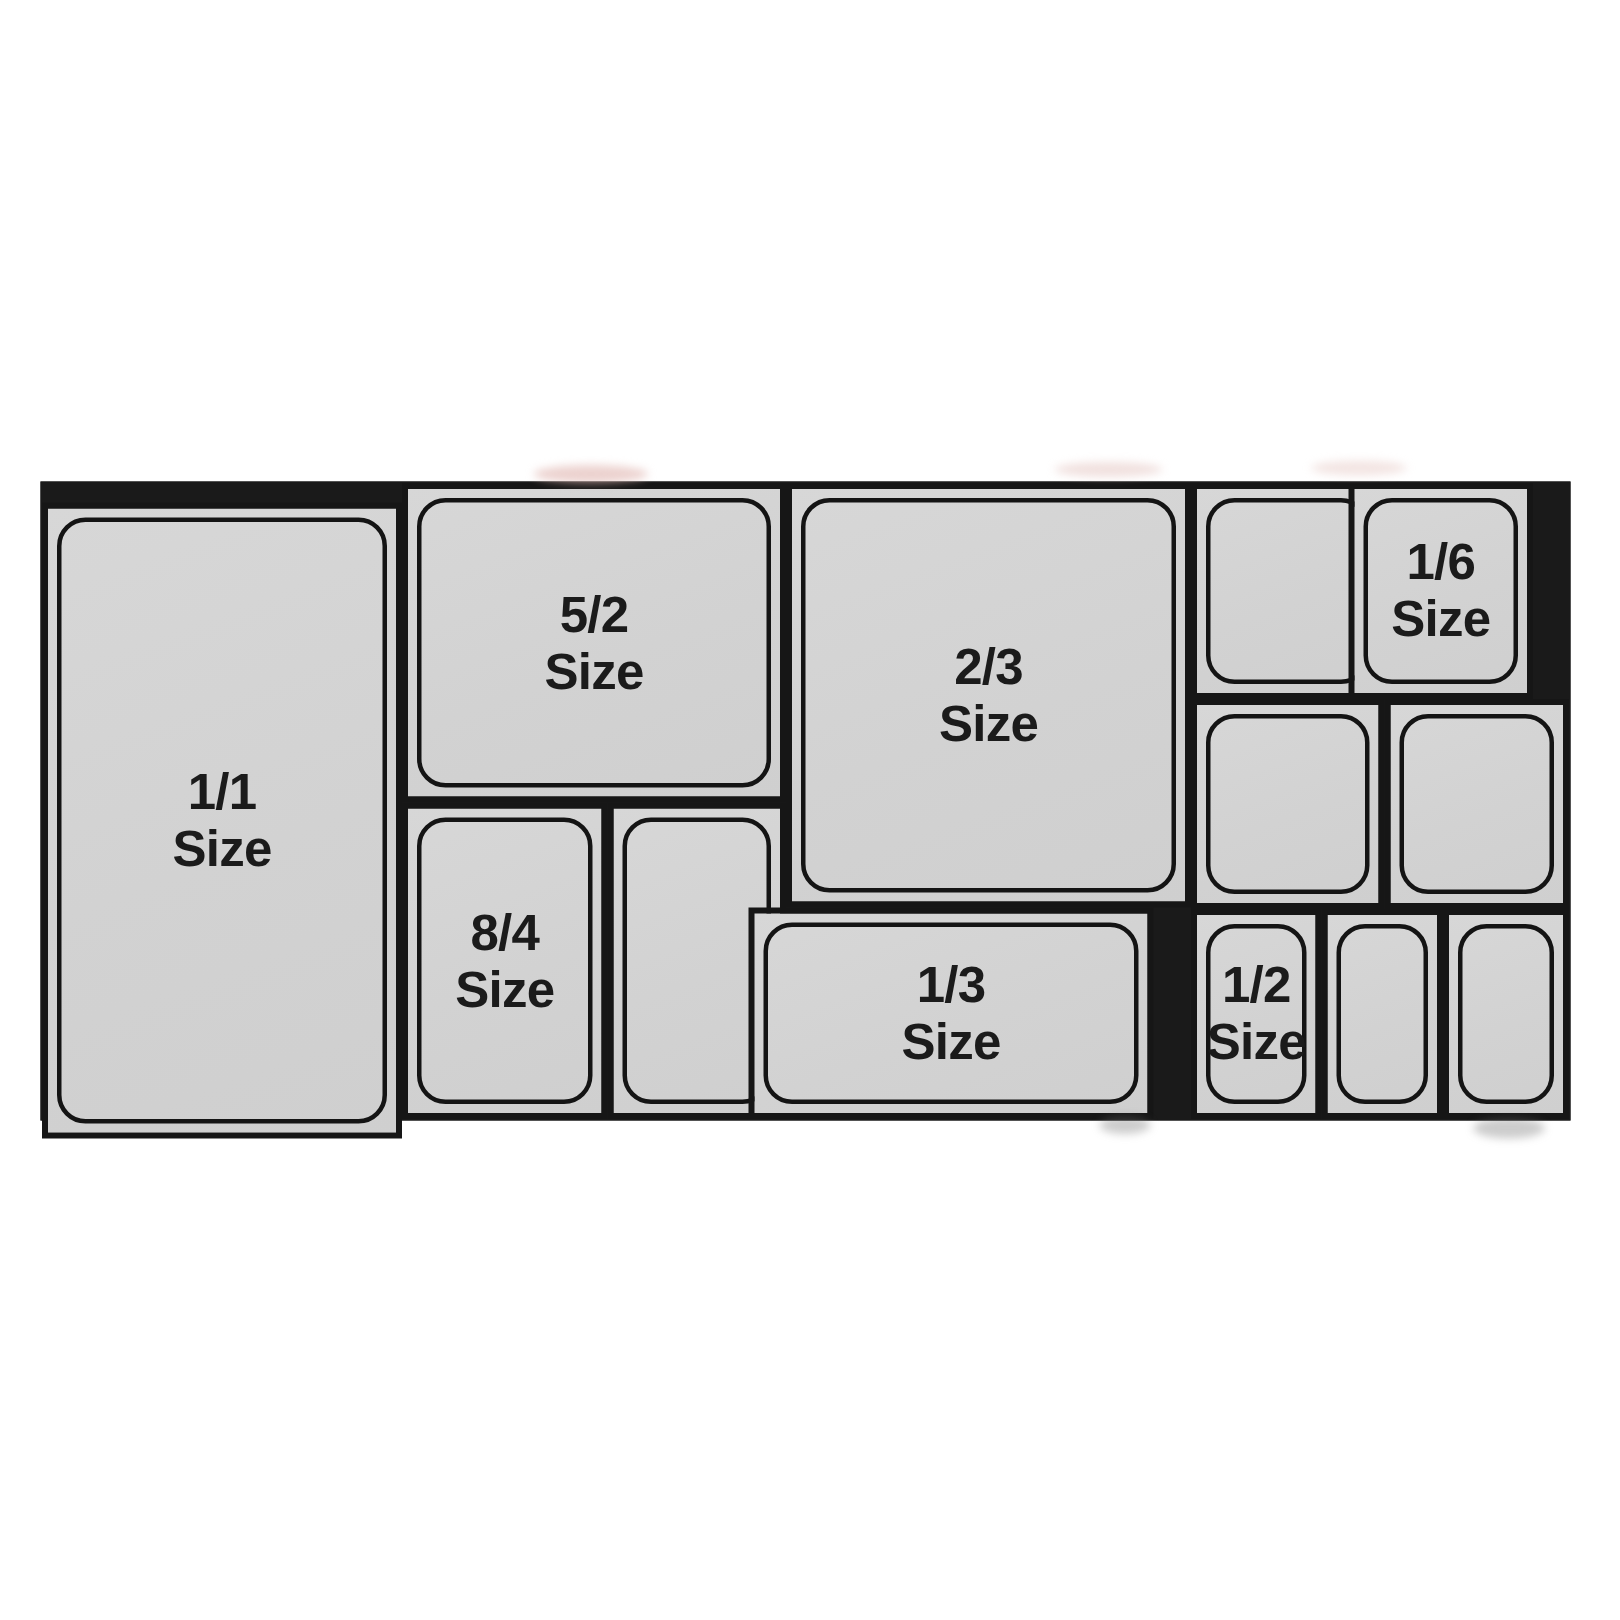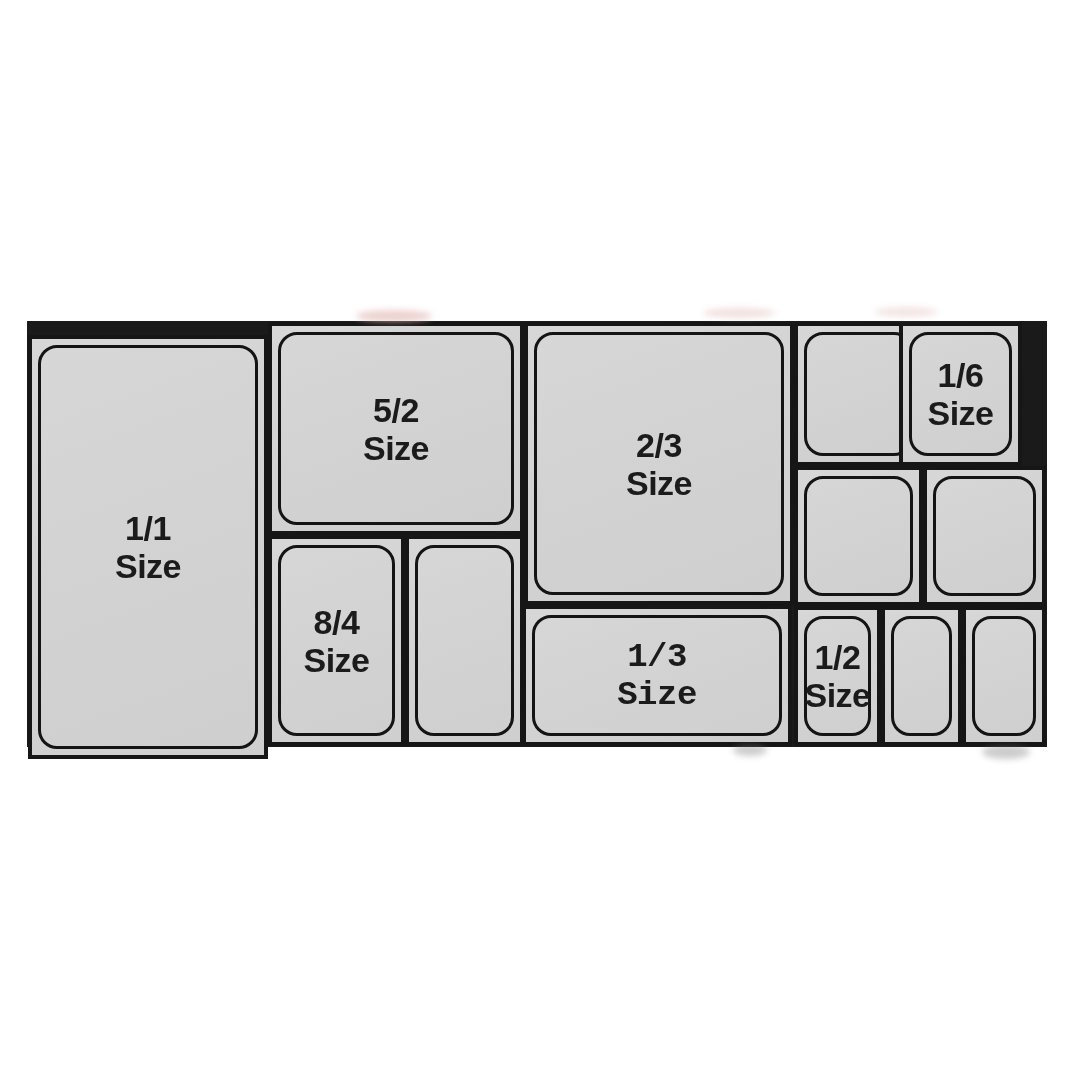--- a/index.html
+++ b/index.html
@@ -59,21 +59,21 @@
   }
 
   
   .c-full   { left: 0px;   top: 0px;   width: 240px; height: 424px; margin-top: 13px; }
   
   .c-half   { left: 240px; top: 0px;   width: 256px; height: 213px; }
   .c-q1     { left: 240px; top: 213px; width: 137px; height: 211px; }
   .c-q2     { left: 377px; top: 213px; width: 119px; height: 211px; }
   
   .c-23     { left: 496px; top: 0px;   width: 270px; height: 283px; }
-  .c-13     { left: 494px; top: 283px; width: 270px; height: 141px; font-family: Liberation Mono, monospace; }
+  .c-13     { left: 471px; top: 283px; width: 270px; height: 141px; }
   
   .c-s1     { left: 766px; top: 0px;   width: 129px; height: 144px; }
   .c-s2     { left: 871px; top: 0px;   width: 123px; height: 144px; }
   .c-s3     { left: 766px; top: 144px; width: 129px; height: 140px; }
   .c-s4     { left: 895px; top: 144px; width: 123px; height: 140px; }
   
   .c-n1     { left: 766px; top: 284px; width: 87px;  height: 140px; }
   .c-n2     { left: 853px; top: 284px; width: 81px;  height: 140px; }
   .c-n3     { left: 934px; top: 284px; width: 84px;  height: 140px; }
 

